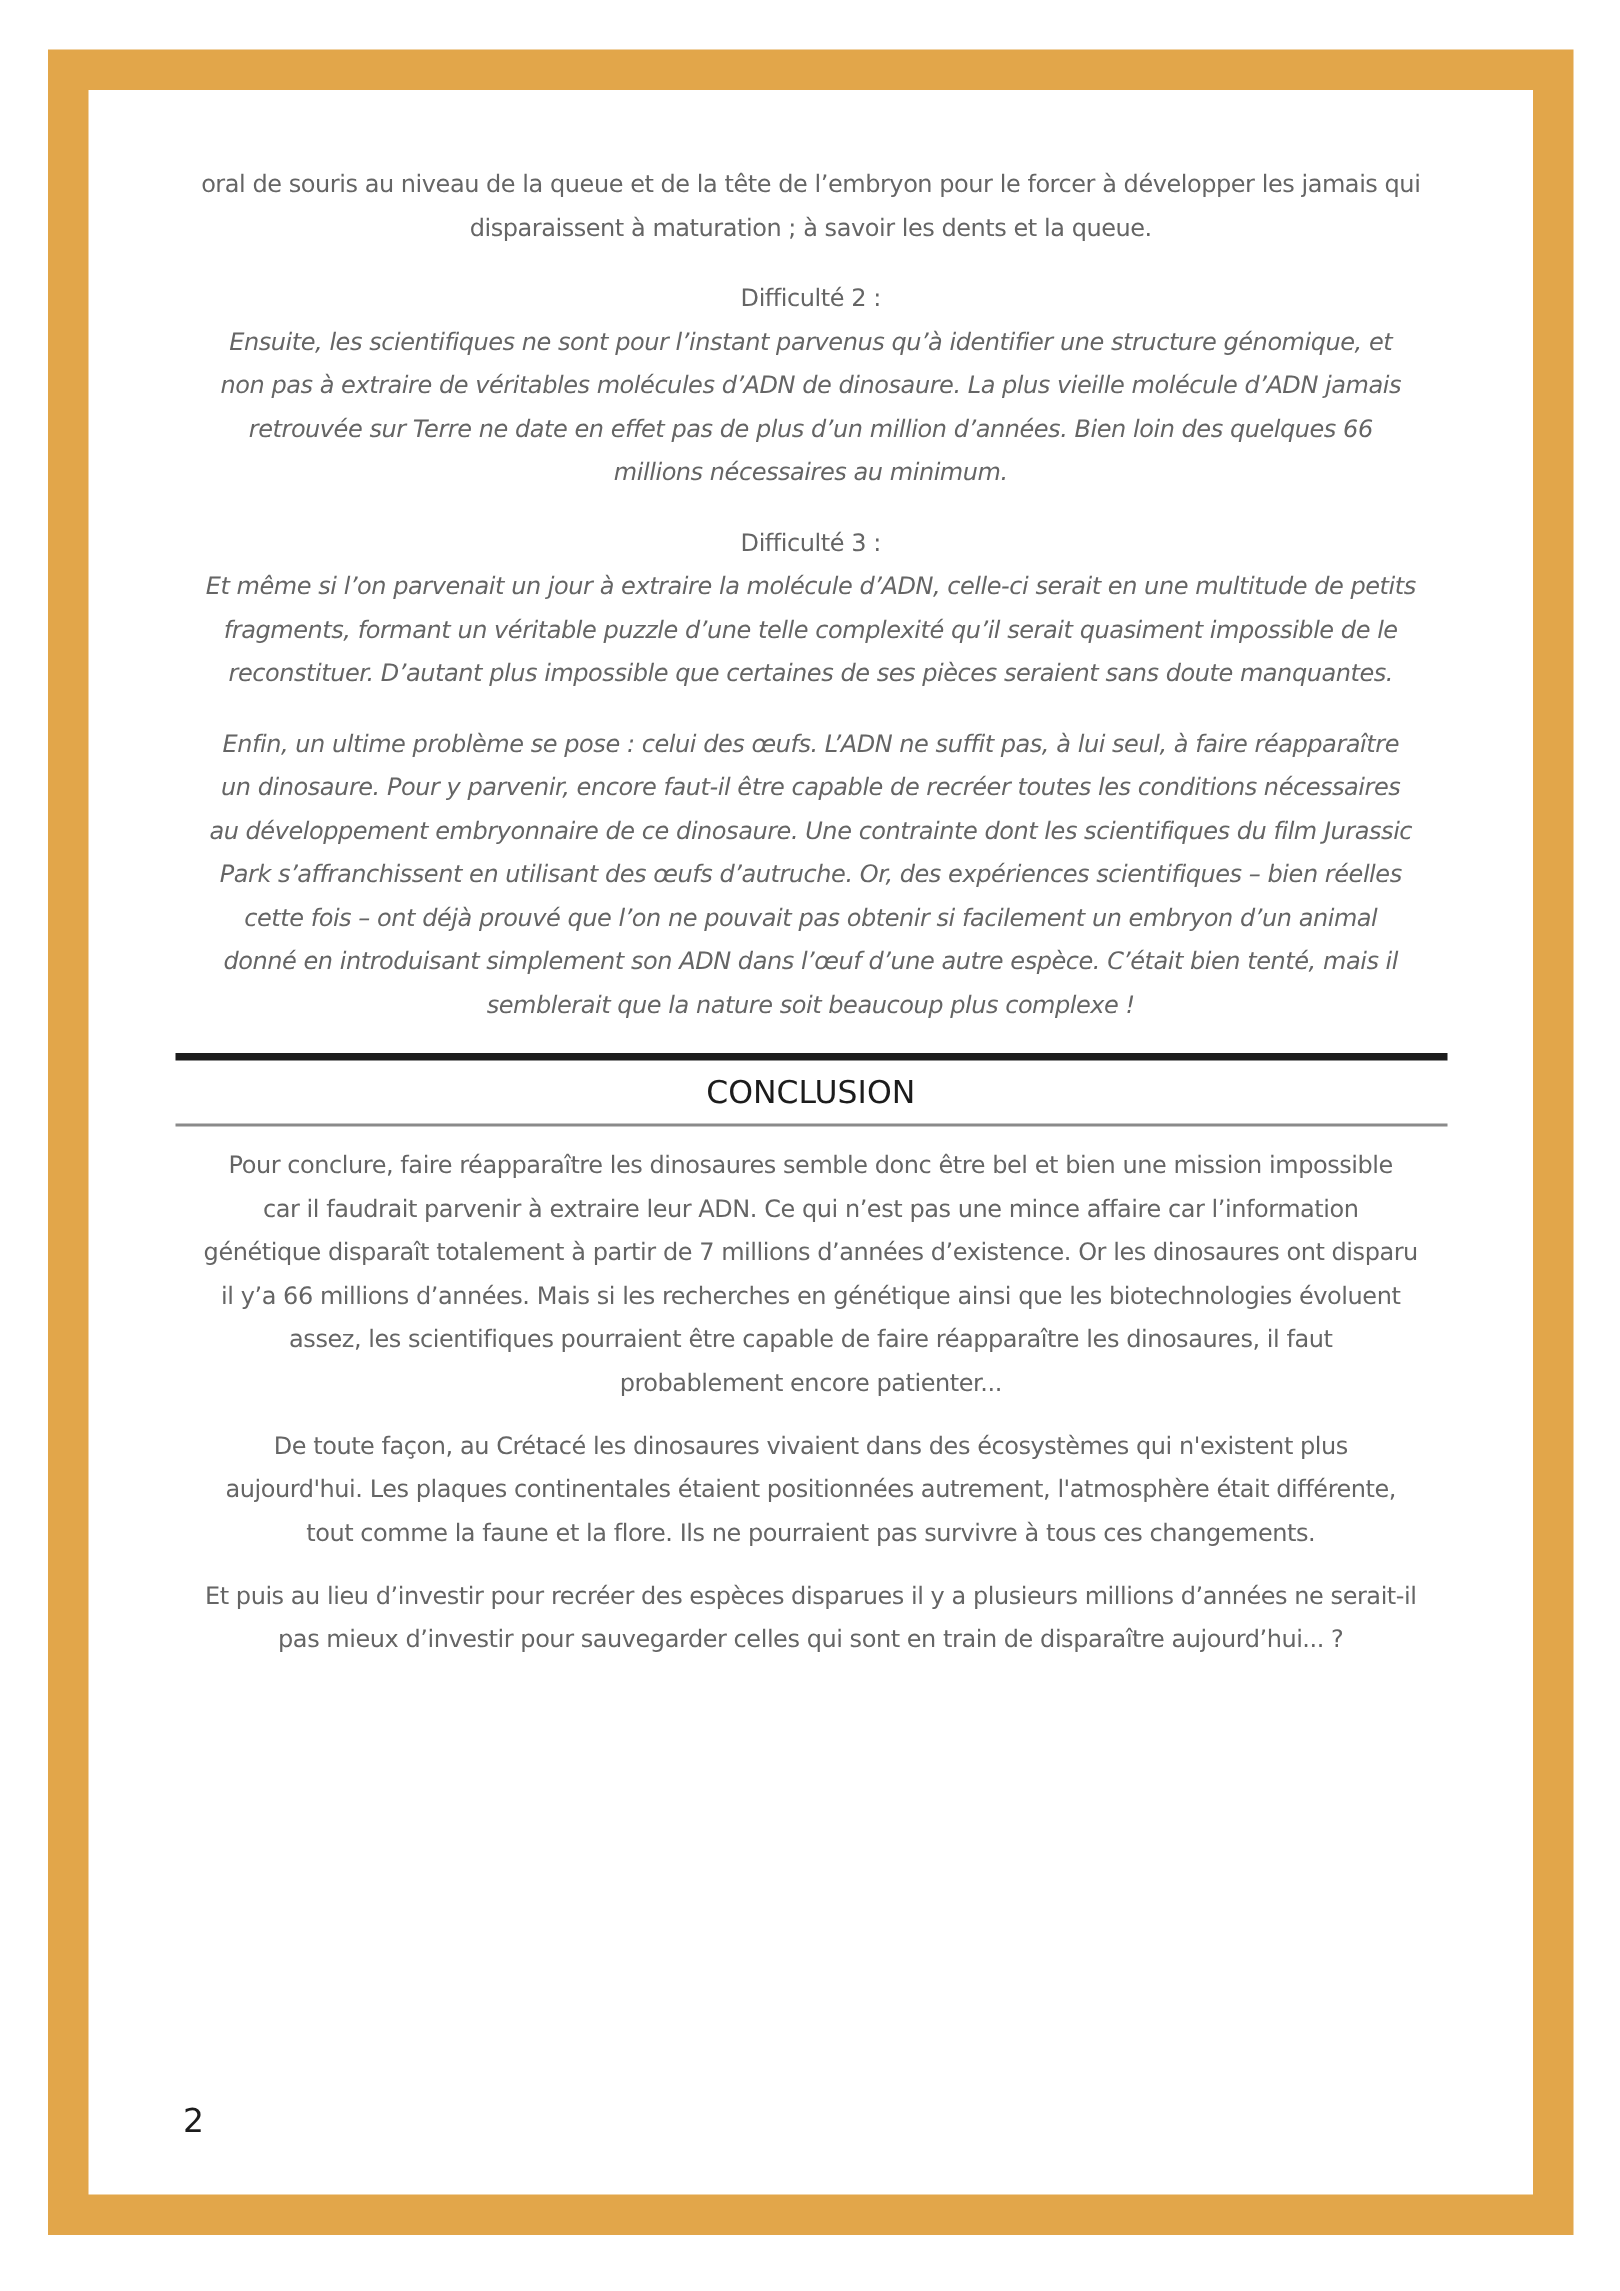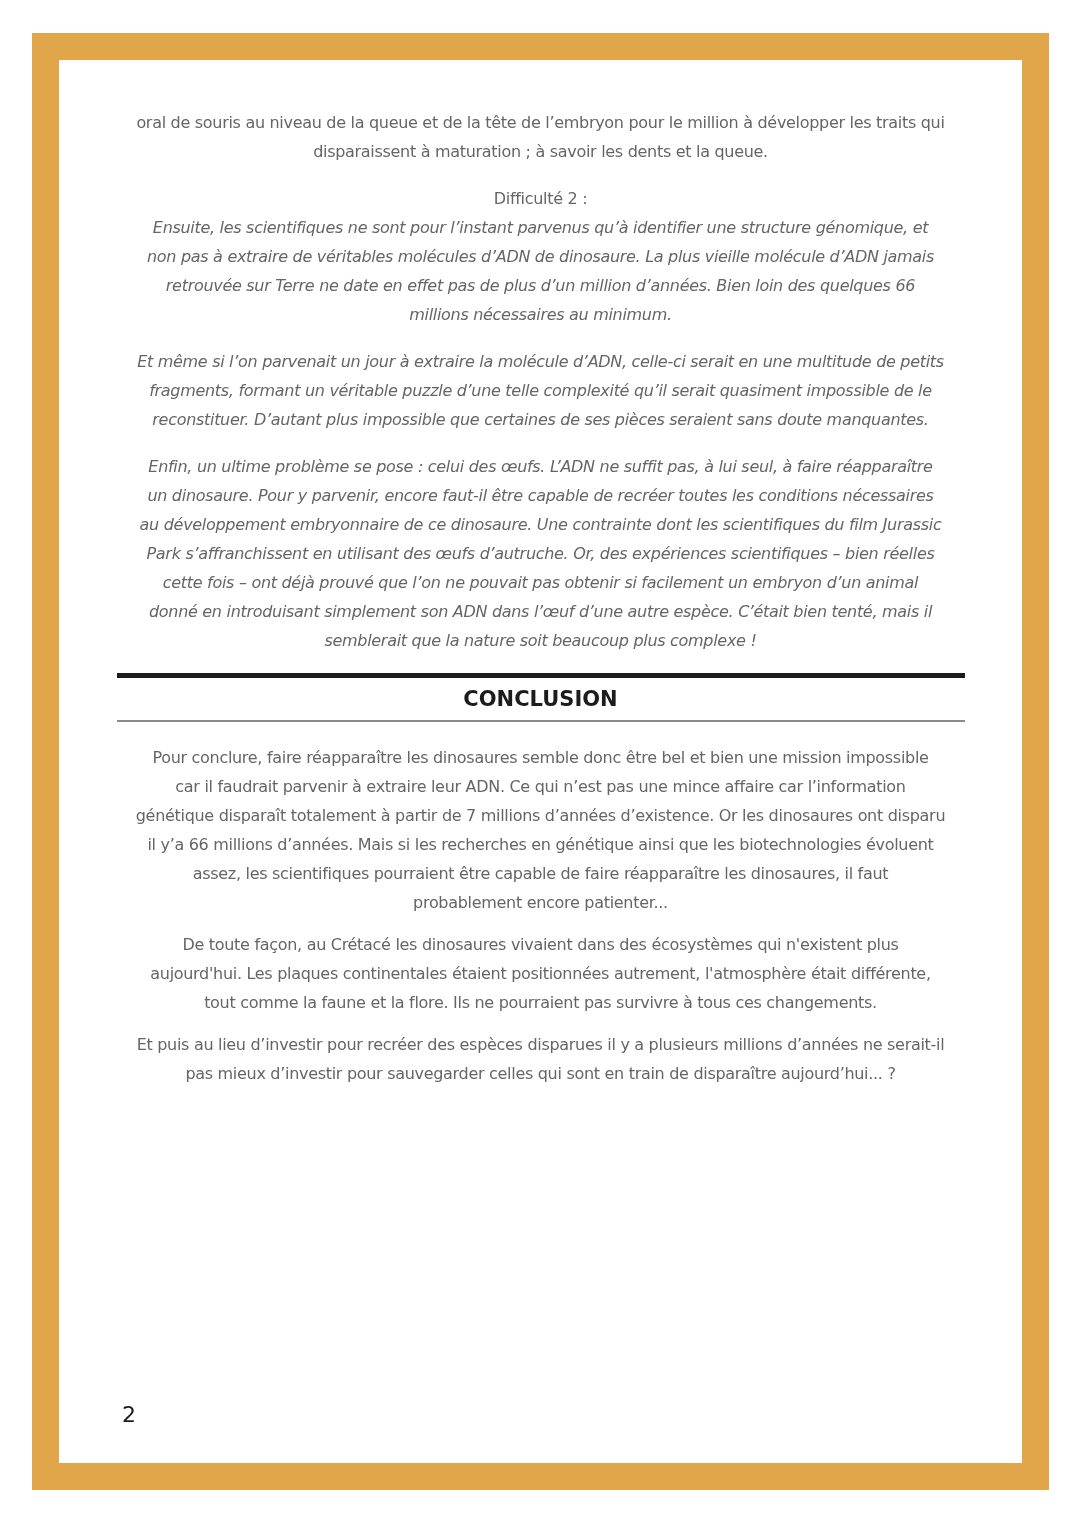--- a/index.html
+++ b/index.html
@@ -67,67 +67,68 @@
   .rule-thick {
     height: 5px;
     background: var(--ink);
     border: none;
     margin: 0;
   }
   .conclusion-title {
     margin: 6px 0;
     font-size: 21px;
     line-height: 30px;
-    font-weight: bold;
+    font-weight: normal;
     letter-spacing: 0;
     color: var(--ink);
     text-align: center;
   }
   .rule-thin {
     height: 2px;
     background: var(--thin-rule);
     border: none;
     margin: 0;
   }
   .conc-p {
     margin: 13px 0 0 0;
     white-space: pre-line;
   }
-  .conc-p.first { margin-top: 21px; }
+  .conc-p.first { margin-top: 11px; }
   .page-number {
     position: absolute;
     left: 63px;
     bottom: 36px;
     font-size: 22px;
     line-height: 24px;
     color: var(--ink);
     letter-spacing: 0;
   }
 </style>
 </head>
 <body>
 
 <div class="page">
   <div class="frame">
     <div class="inner">
 
       <div class="content">
 
-        <p class="body-p">oral de souris au niveau de la queue et de la tête de l’embryon pour le million à développer les traits qui
+        <p class="body-p">oral de souris au niveau de la queue et de la tête de l’embryon pour le forcer à développer les jamais qui
 disparaissent à maturation ; à savoir les dents et la queue.</p>
 
         <div class="section">
           <p class="section-heading">Difficulté 2 :</p>
           <p class="section-body">Ensuite, les scientifiques ne sont pour l’instant parvenus qu’à identifier une structure génomique, et
 non pas à extraire de véritables molécules d’ADN de dinosaure. La plus vieille molécule d’ADN jamais
 retrouvée sur Terre ne date en effet pas de plus d’un million d’années. Bien loin des quelques 66
 millions nécessaires au minimum.</p>
         </div>
 
         <div class="section">
+          <p class="section-heading">Difficulté 3 :</p>
           <p class="section-body">Et même si l’on parvenait un jour à extraire la molécule d’ADN, celle-ci serait en une multitude de petits
 fragments, formant un véritable puzzle d’une telle complexité qu’il serait quasiment impossible de le
 reconstituer. D’autant plus impossible que certaines de ses pièces seraient sans doute manquantes.</p>
         </div>
 
         <div class="section">
           <p class="section-body">Enfin, un ultime problème se pose : celui des œufs. L’ADN ne suffit pas, à lui seul, à faire réapparaître
 un dinosaure. Pour y parvenir, encore faut-il être capable de recréer toutes les conditions nécessaires
 au développement embryonnaire de ce dinosaure. Une contrainte dont les scientifiques du film Jurassic
 Park s’affranchissent en utilisant des œufs d’autruche. Or, des expériences scientifiques – bien réelles

